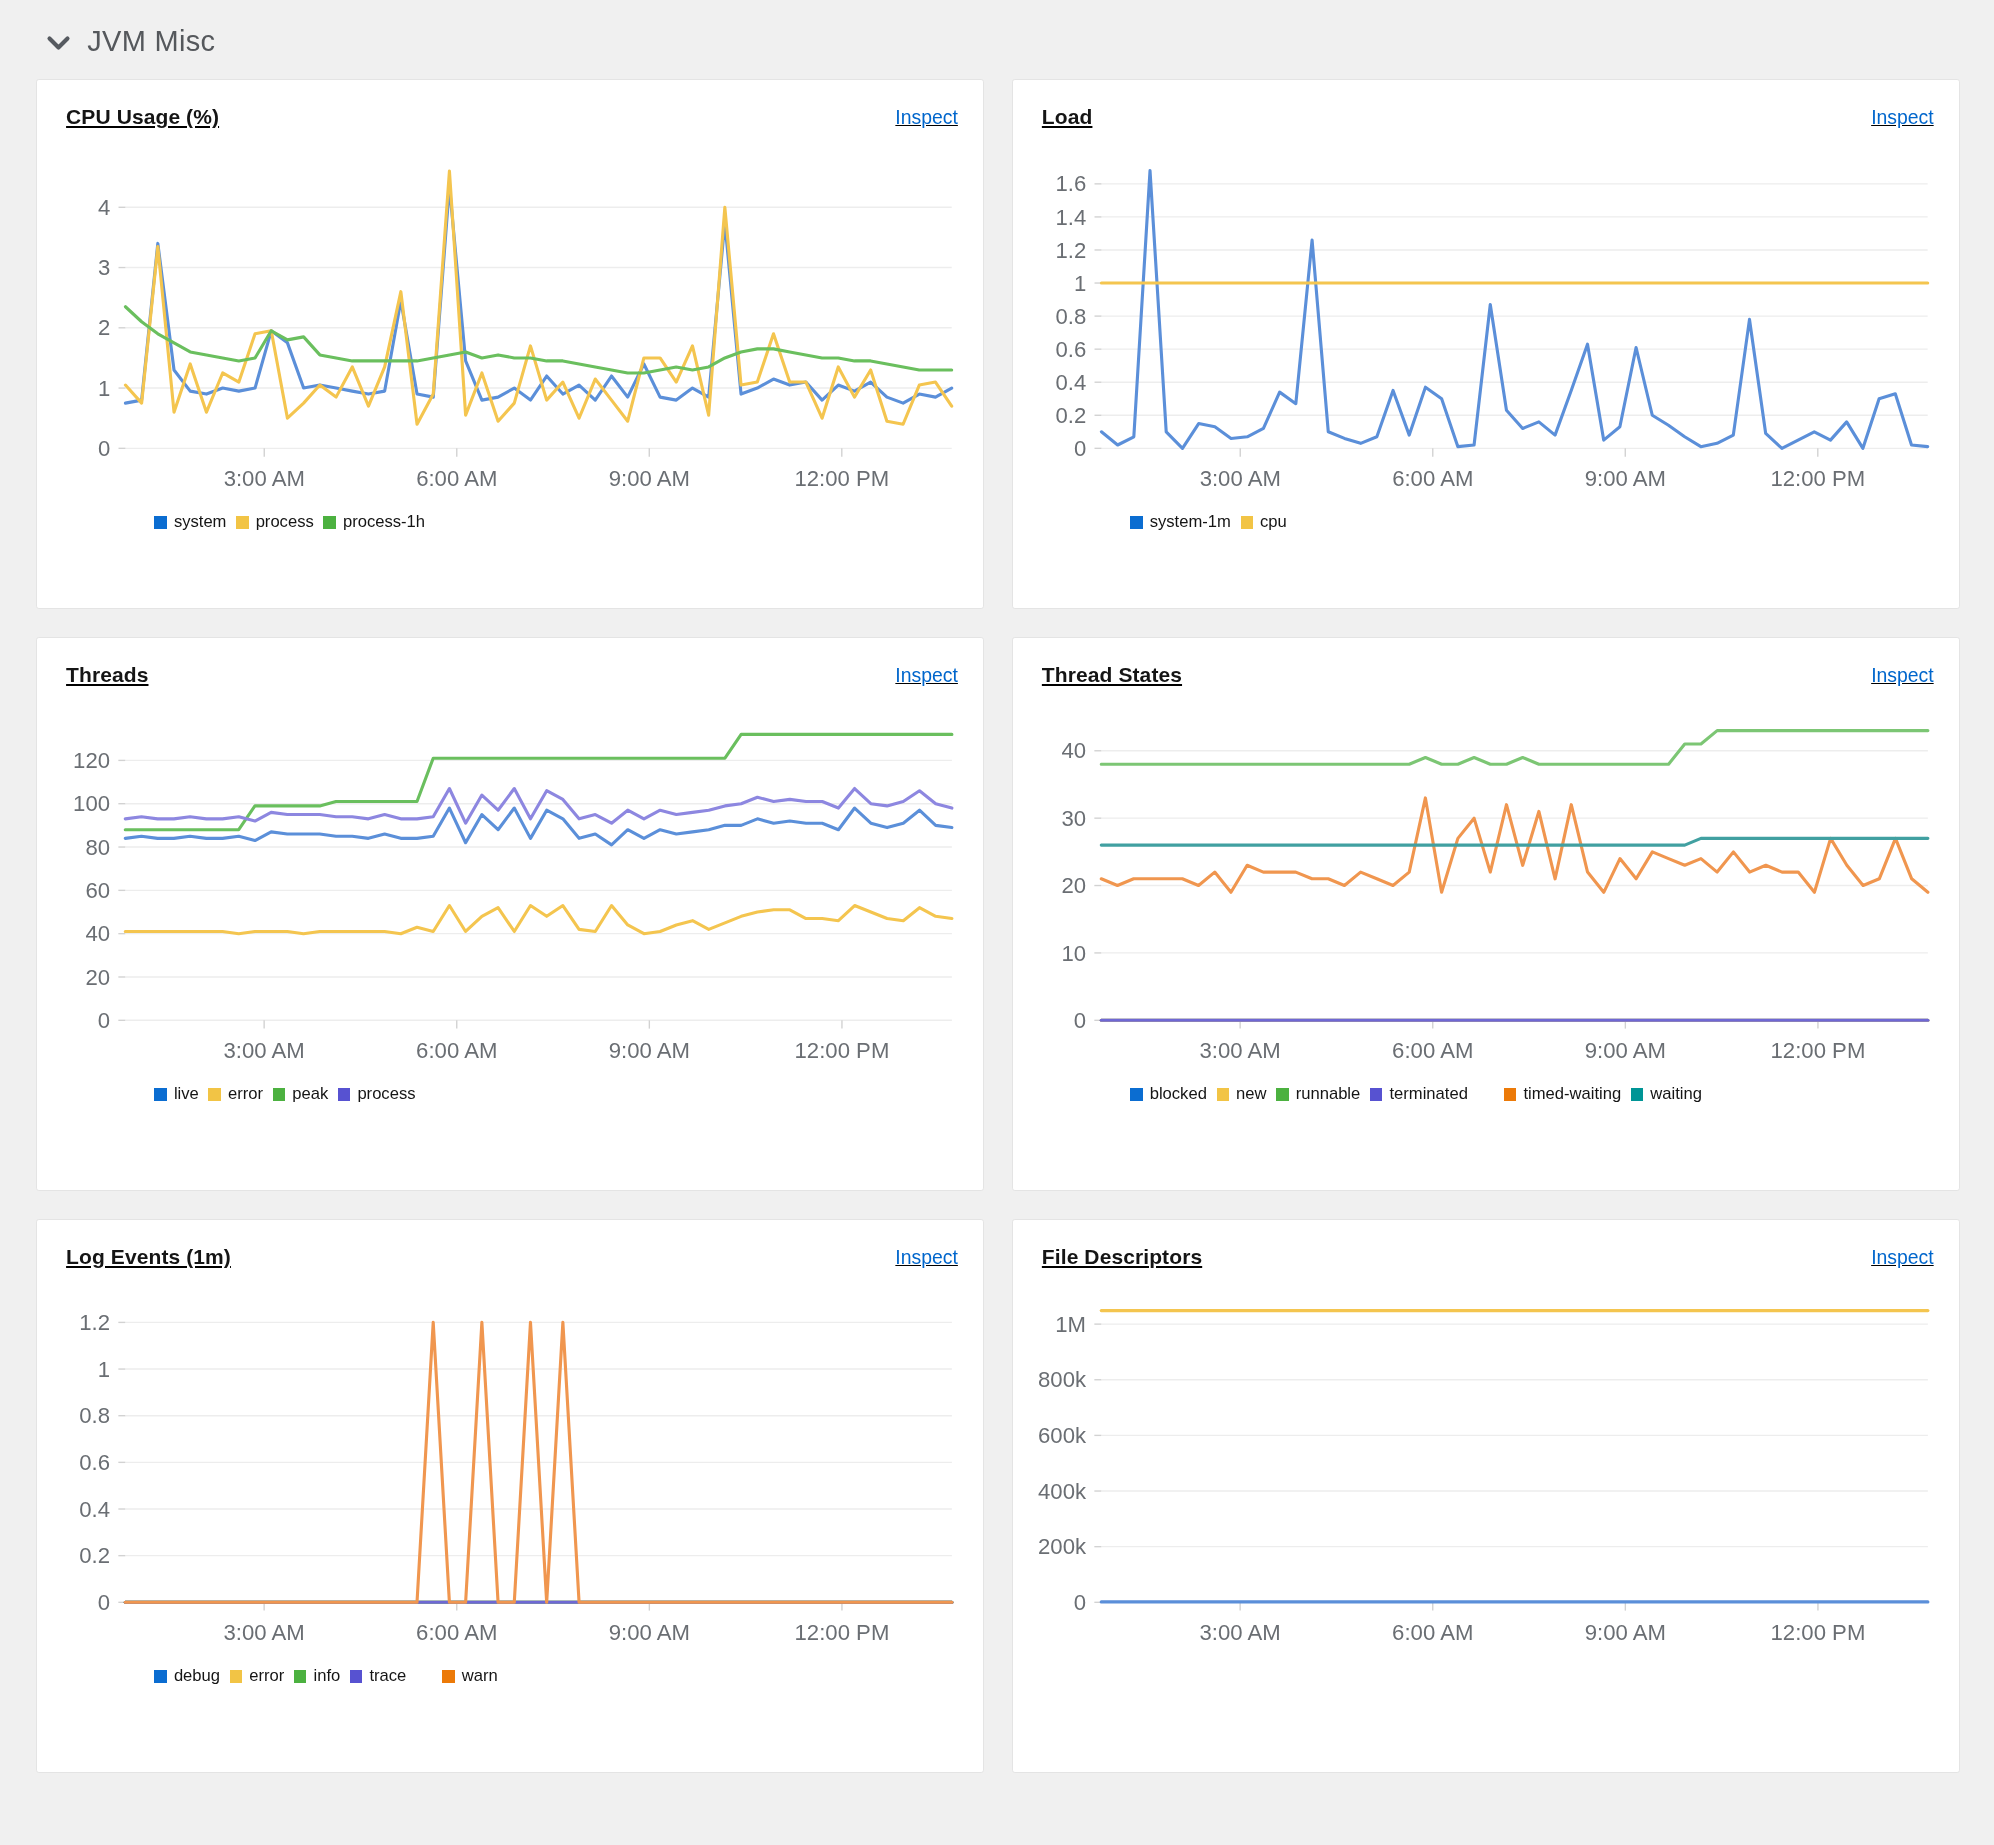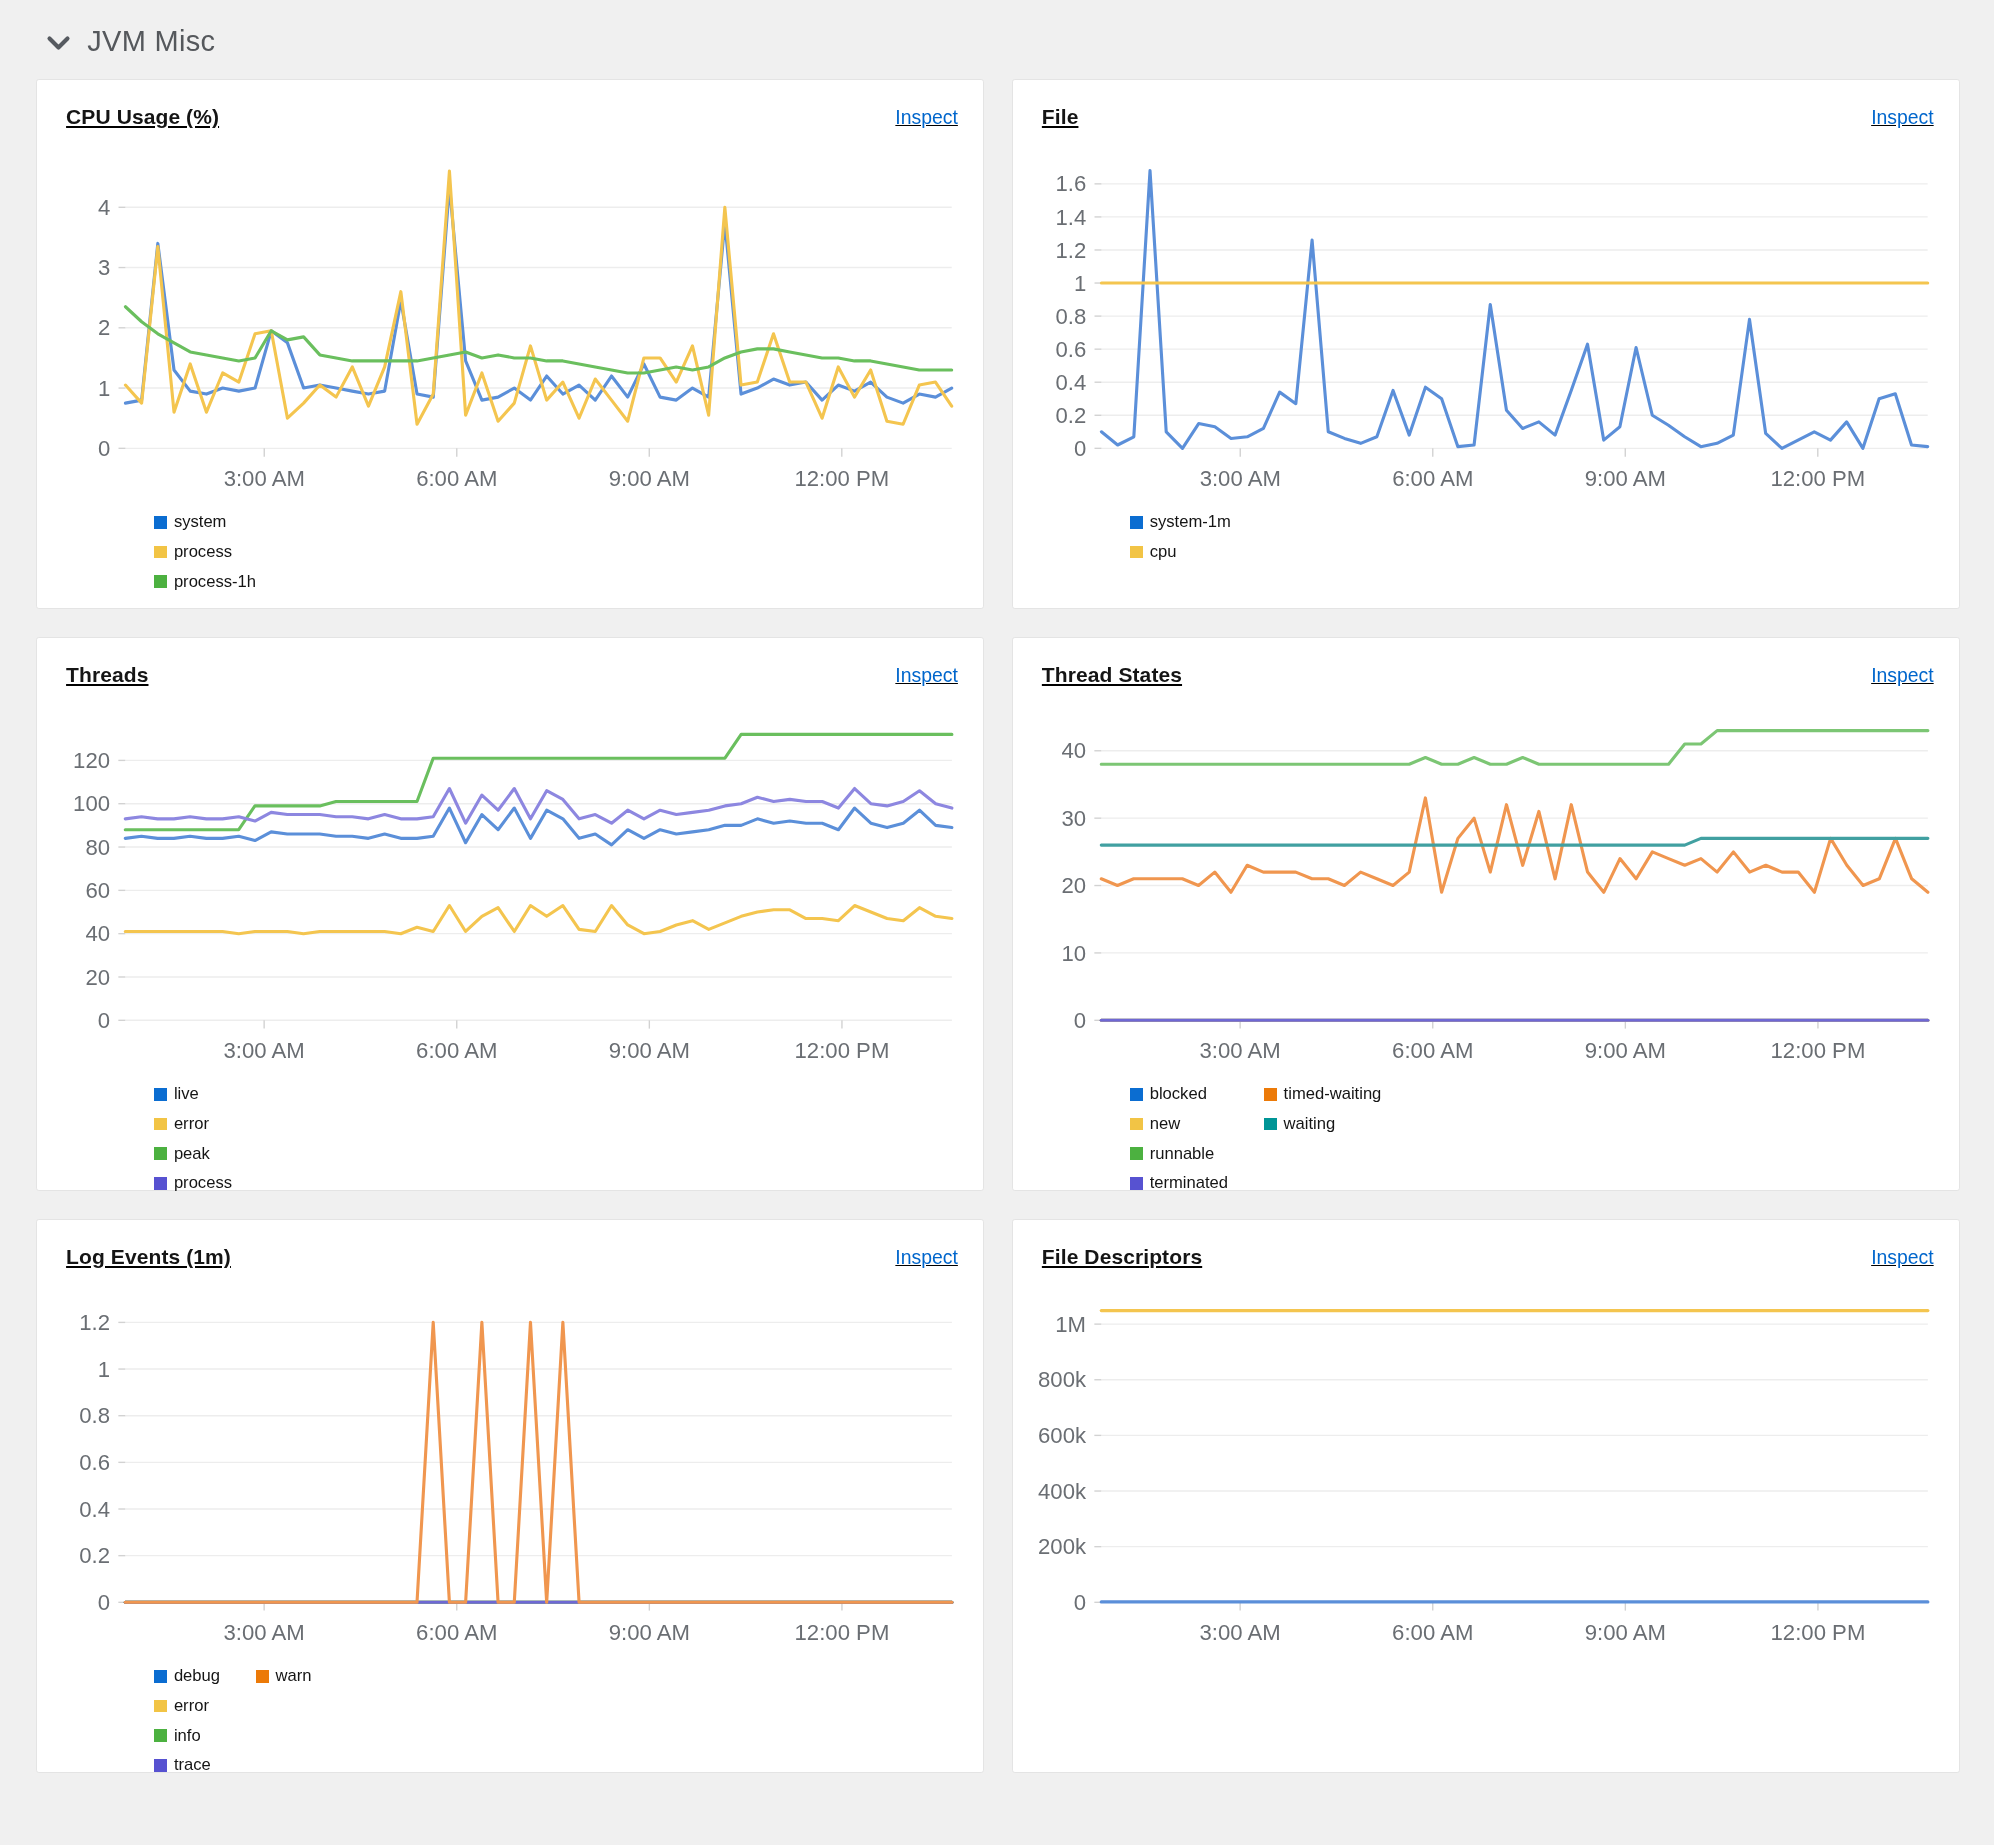--- a/index.html
+++ b/index.html
@@ -10,21 +10,21 @@
   .chevron { display:inline-flex; margin-top:4.2px; }
   .grid { display:grid; grid-template-columns:1fr 1fr; column-gap:28px; row-gap:28px; }
   .panel { background:#ffffff; border:0.7px solid #e4e4e4; border-radius:2.8px; padding:21px 19.4px 16.6px 19.4px; display:flex; flex-direction:column; }
   .row-a { height:530px; }
   .row-b { height:554px; }
   .panel-head { display:flex; justify-content:space-between; align-items:baseline; padding:4.2px 5.5px 0 9.7px;text-decoration:underline; }
   .panel-title { font-size:21px; font-weight:700; color:#151515; letter-spacing:0.1px; }
   .inspect { font-size:19.4px; color:var(--link,#0066cc); text-decoration:none; font-weight:400; }
   svg.chart { display:block; margin-top:19.4px; flex:0 0 auto; }
   .legend { margin:18px 0 0 98px; display:flex; gap:36px; align-items:flex-start; }
-  .legend-col { display:flex; flex-direction:column; gap:9.7px; }
+  .legend-col { display:flex; gap:9.7px; }
   .legend-item { display:flex; align-items:center; gap:7px; font-size:16.6px; color:#151515; }
   .swatch { width:12.5px; height:12.5px; flex:0 0 auto; }
 </style>
 </head>
 <body style="--link: #0066cc; background: rgb(240, 240, 240);">
 
 <div class="wrap">
   <div class="section-header">
     <span class="chevron">
       <svg width="25" height="16.6" viewBox="0 0 36 24">
@@ -79,21 +79,21 @@
             </span>
             <span class="legend-item">
               <span class="swatch" style="background: rgb(76, 177, 64);"></span>
               <span>process-1h</span>
             </span>
           </div>
         </div>
   </section>
       <section class="panel row-a">
     <div class="panel-head">
-      <h2 class="panel-title">File</h2>
+      <h2 class="panel-title">Load</h2>
       <a class="inspect" href="#">Inspect</a>
     </div>
     <svg class="chart" width="907" height="346" viewBox="0 0 1310 500">
           <line x1="100" y1="434" x2="1294" y2="434" stroke="#ededed" stroke-width="2"></line>
           <line x1="90" y1="434" x2="100" y2="434" stroke="#d2d2d2" stroke-width="2"></line>
           <text x="78" y="445" text-anchor="end" font-size="32" fill="#6a6e73">0</text>
           <line x1="100" y1="386.2285714285714" x2="1294" y2="386.2285714285714" stroke="#ededed" stroke-width="2"></line>
           <line x1="90" y1="386.2285714285714" x2="100" y2="386.2285714285714" stroke="#d2d2d2" stroke-width="2"></line>
           <text x="78" y="397.2285714285714" text-anchor="end" font-size="32" fill="#6a6e73">0.2</text>
           <line x1="100" y1="338.4571428571428" x2="1294" y2="338.4571428571428" stroke="#ededed" stroke-width="2"></line>

